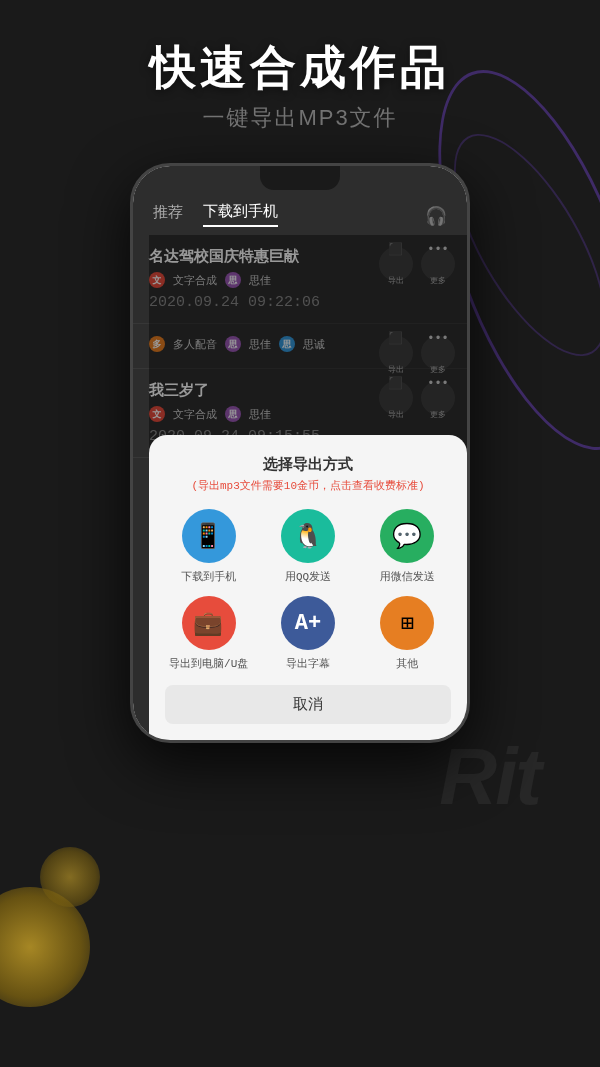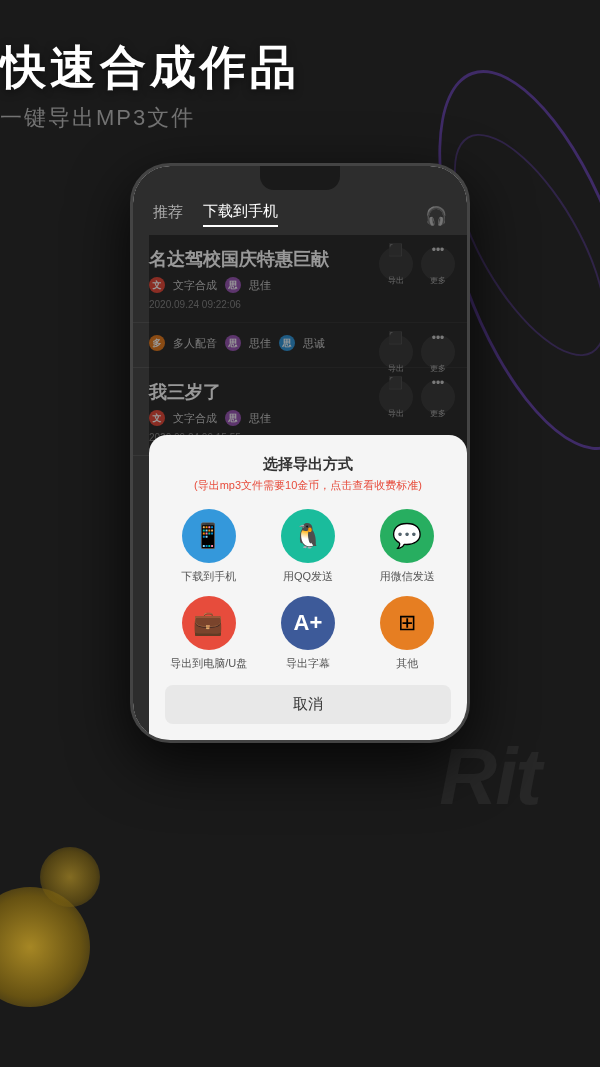--- a/index.html
+++ b/index.html
@@ -57,20 +57,21 @@
       height: 250px;
       border: 2px solid rgba(100, 60, 180, 0.3);
       border-radius: 50%;
       transform: rotate(-30deg);
     }
 
     
     .header-section {
       position: relative;
       z-index: 2;
+      text-align: center;
       padding-top: 40px;
       padding-bottom: 20px;
     }
     .main-title {
       font-size: 46px;
       font-weight: 900;
       color: #ffffff;
       letter-spacing: 4px;
       text-shadow: 0 2px 8px rgba(0,0,0,0.5);
       line-height: 1.2;
@@ -112,20 +113,21 @@
       z-index: 10;
     }
     .phone-screen {
       width: 100%;
       height: 100%;
       background: #ffffff;
       border-radius: 37px;
       overflow: hidden;
       display: flex;
       flex-direction: column;
+      font-family: Liberation Mono, monospace;
     }
 
     
     .tab-bar {
       display: flex;
       align-items: center;
       padding: 36px 20px 8px;
       background: #2d2d2d;
       position: relative;
     }
@@ -160,21 +162,21 @@
       background: #2d2d2d;
     }
     .work-item {
       padding: 12px 16px;
       border-bottom: 1px solid rgba(255,255,255,0.05);
       display: flex;
       flex-direction: column;
       position: relative;
     }
     .work-item-title {
-      font-size: 18px;
+      font-size: 15px;
       font-weight: 600;
       color: #ffffff;
       margin-bottom: 6px;
       padding-right: 80px;
     }
     .work-item-meta {
       display: flex;
       align-items: center;
       gap: 8px;
       margin-bottom: 4px;
@@ -195,21 +197,21 @@
       justify-content: center;
       font-size: 9px;
       color: white;
       font-weight: bold;
     }
     .avatar-red { background: #e74c3c; }
     .avatar-orange { background: #e67e22; }
     .avatar-blue { background: #3498db; }
     .avatar-purple { background: #9b59b6; }
     .work-date {
-      font-size: 10px;
+      font-size: 15px;
       color: #888;
       margin-top: 2px;
     }
     .work-actions {
       position: absolute;
       right: 12px;
       top: 12px;
       display: flex;
       gap: 8px;
       align-items: center;

